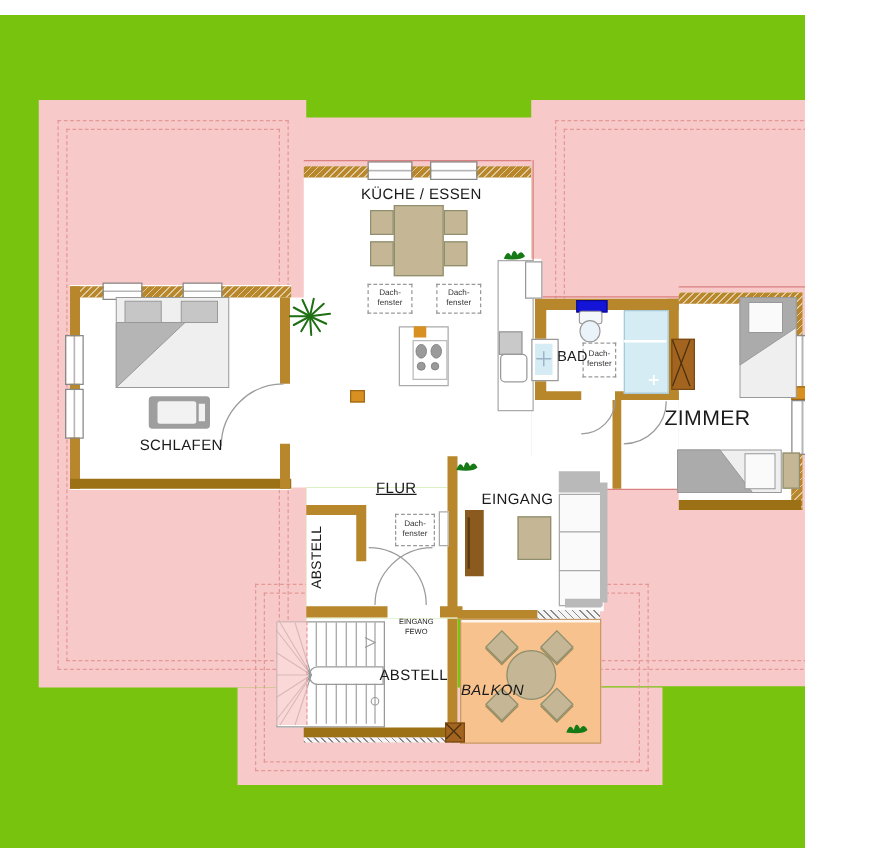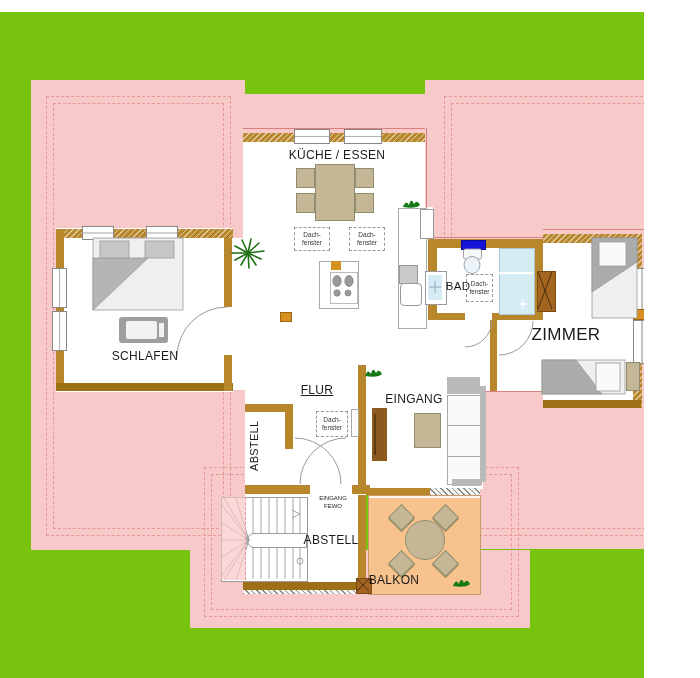--- a/index.html
+++ b/index.html
@@ -166,21 +166,21 @@
   </div>
 
   <div class="a lbl" style="left:277px;top:136px;width:120px;">KÜCHE / ESSEN</div>
   <div class="a lbl" style="left:95px;top:337px;width:100px;">SCHLAFEN</div>
   <div class="a lbl" style="left:438px;top:268px;width:40px;font-size:11.5px;">BAD</div>
   <div class="a lbl" style="left:526px;top:313px;width:80px;font-size:17px;">ZIMMER</div>
   <div class="a lbl" style="left:277px;top:371px;width:80px;text-decoration:underline;">FLUR</div>
   <div class="a lbl" style="left:374px;top:380px;width:80px;">EINGANG</div>
   <div class="a lbl" style="left:248px;top:406px;width:16px;height:56px;font-size:11px;writing-mode:vertical-rl;transform:rotate(180deg);">ABSTELL</div>
   <div class="a lbl" style="left:291px;top:521px;width:80px;">ABSTELL</div>
-  <div class="a lbl" style="left:354px;top:561px;width:80px;">BALKON</div>
+  <div class="a lbl" style="left:354px;top:533px;width:80px;font-style:italic;">BALKON</div>
   <div class="a lbl" style="left:303px;top:483px;width:60px;font-size:6px;letter-spacing:0;">EINGANG</div>
   <div class="a lbl" style="left:303px;top:491px;width:60px;font-size:6px;letter-spacing:0;">FEWO</div>
 
   <svg class="ov" width="700" height="678" viewBox="0 0 700 678">
 
     <g stroke="#9a9a9a" stroke-width="1" fill="none">
       <path d="M227,295 A50,50 0 0 0 177,345"></path>
       <path d="M492,308 A27,27 0 0 1 465,335"></path>
       <path d="M533,309 A34,34 0 0 1 499,343"></path>
       <path d="M295,426 A46,46 0 0 1 341,472"></path>

